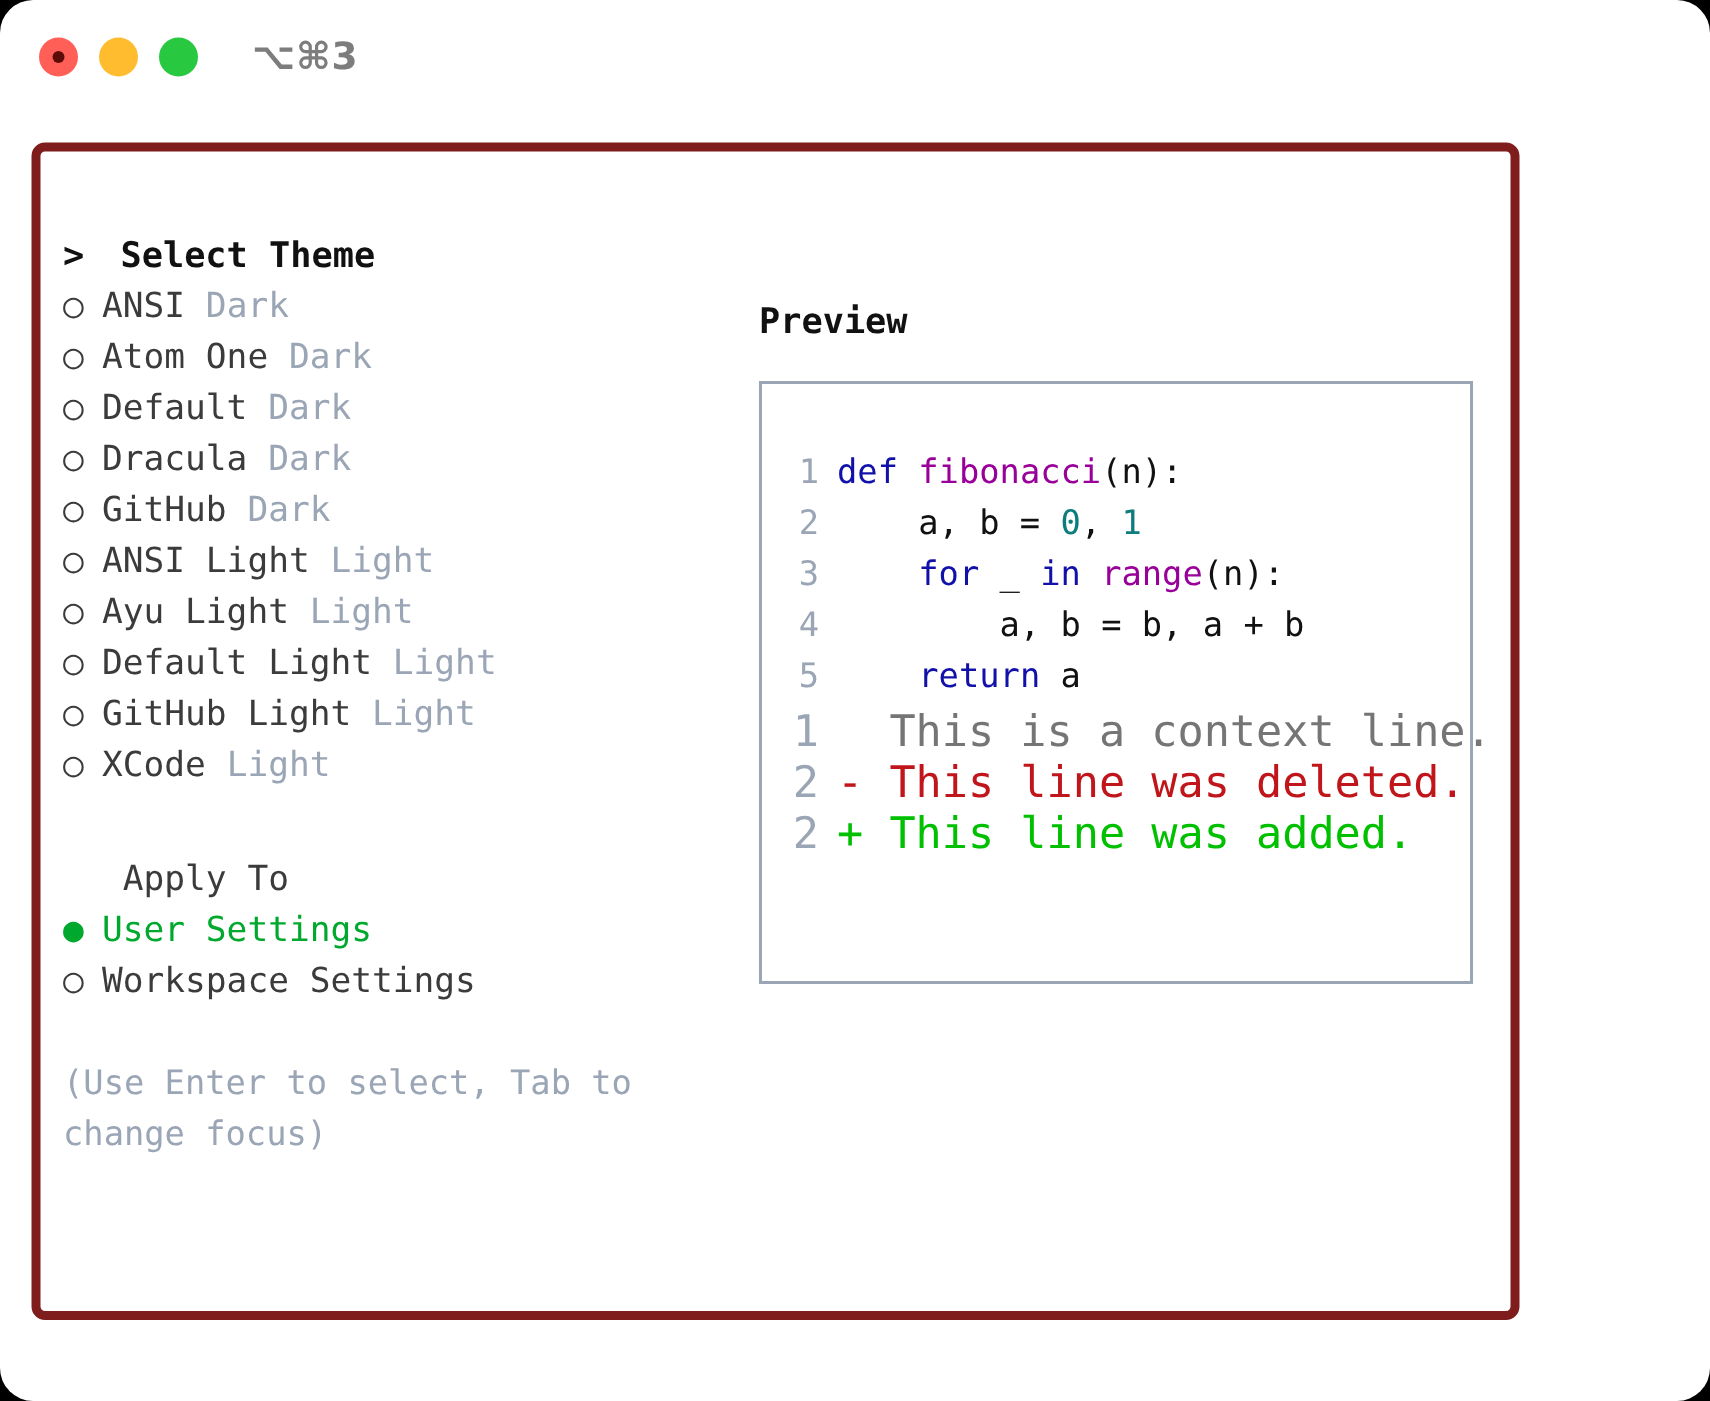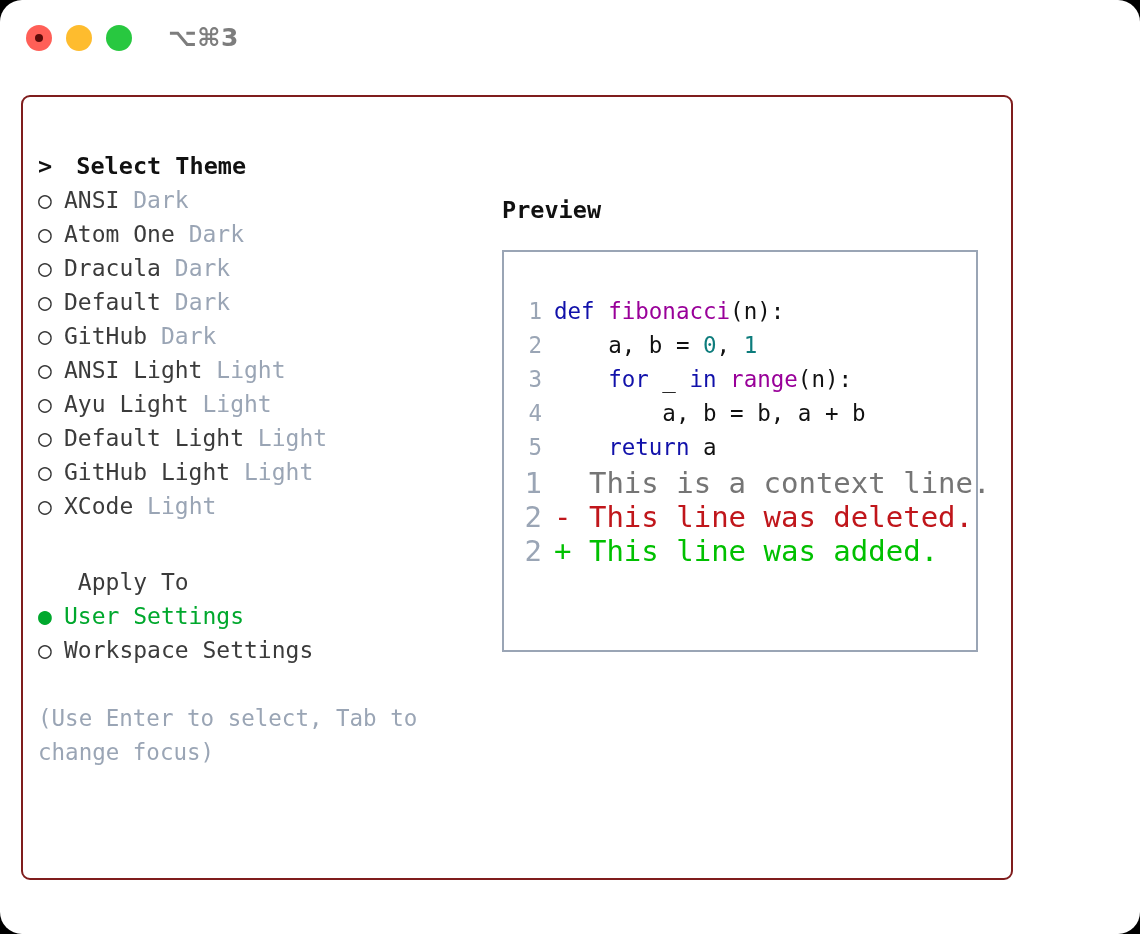--- a/index.html
+++ b/index.html
@@ -71,21 +71,21 @@
   }
 
   
   .window {
     position: absolute;
     left: 21px;
     top: 95px;
     width: 992px;
     height: 785px;
     box-sizing: border-box;
-    border: 2px solid #7f1d1d;
+    border: 6px solid #7f1d1d;
     border-radius: 9px;
     background: #ffffff;
   }
 
   .cols {
     position: absolute;
     left: 0; top: 0;
     width: 100%; height: 100%;
   }
 
@@ -207,22 +207,22 @@
       <div class="left">
 
         <div class="row heading">
           <span>&gt;</span>
           <span style="margin-left:10px;">Select Theme</span>
         </div>
 
         <div id="theme-list">
             <div class="row"><span class="bullet">○</span><span class="label">ANSI</span><span class="meta"> Dark</span></div>
             <div class="row"><span class="bullet">○</span><span class="label">Atom One</span><span class="meta"> Dark</span></div>
+            <div class="row"><span class="bullet">○</span><span class="label">Default</span><span class="meta"> Dark</span></div>
             <div class="row"><span class="bullet">○</span><span class="label">Dracula</span><span class="meta"> Dark</span></div>
-            <div class="row"><span class="bullet">○</span><span class="label">Default</span><span class="meta"> Dark</span></div>
             <div class="row"><span class="bullet">○</span><span class="label">GitHub</span><span class="meta"> Dark</span></div>
             <div class="row"><span class="bullet">○</span><span class="label">ANSI Light</span><span class="meta"> Light</span></div>
             <div class="row"><span class="bullet">○</span><span class="label">Ayu Light</span><span class="meta"> Light</span></div>
             <div class="row"><span class="bullet">○</span><span class="label">Default Light</span><span class="meta"> Light</span></div>
             <div class="row"><span class="bullet">○</span><span class="label">GitHub Light</span><span class="meta"> Light</span></div>
             <div class="row"><span class="bullet">○</span><span class="label">XCode</span><span class="meta"> Light</span></div>
           </div>
 
         <div class="spacer-lg"></div>
 

